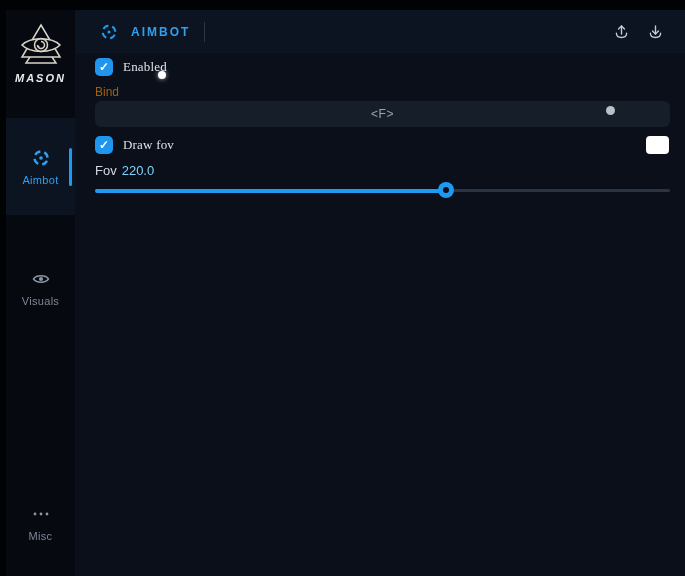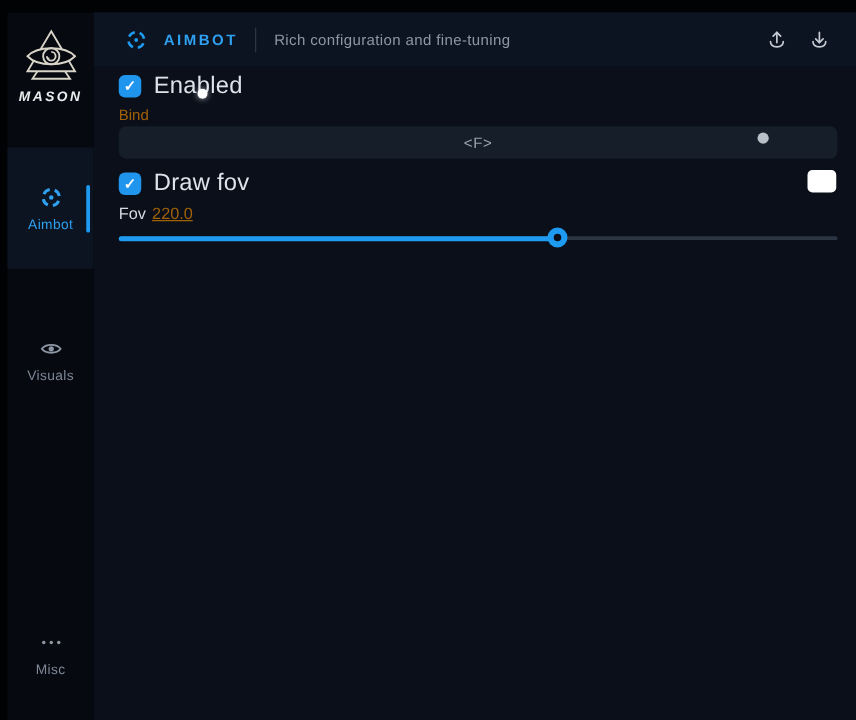--- a/index.html
+++ b/index.html
@@ -41,36 +41,36 @@
               color:#c5cbd2; display:flex; align-items:center; justify-content:center;
               margin-left:6px; }
 
   
   .checkbox-row { position:absolute; display:flex; align-items:center; gap:10px; }
   .checkbox { width:18px; height:18px; border-radius:5px; background:#2095ee; cursor:pointer;
               display:flex; align-items:center; justify-content:center; }
   .checkbox .check { color:#fff; font-size:12px; font-weight:bold; line-height:1;
                      opacity:0; }
   .checkbox.checked .check { opacity:1; }
-  .ctrl-label { font-size:19px; color:#dde3e9; letter-spacing:.2px; }
+  .ctrl-label { font-size:13px; color:#dde3e9; letter-spacing:.2px;font-family:Liberation Serif, serif; }
 
   .field-label { position:absolute; left:20px; top:75px; font-size:12px; color:#a16207; }
 
   .bind-input { position:absolute; left:20px; top:91px; width:575px; height:26px;
                 background:#151e29; border-radius:6px; cursor:pointer;
                 display:flex; align-items:center; justify-content:center; }
   .bind-value { font-size:12px; color:#9aa4af; letter-spacing:.5px; }
   .input-dot { position:absolute; left:511px; top:5px; width:9px; height:9px;
                border-radius:50%; background:#b9c0c7; }
 
   .swatch { position:absolute; left:571px; top:126px; width:23px; height:18px;
             border-radius:4px; cursor:pointer; }
 
   .fov-label { position:absolute; left:20px; top:153px; font-size:13px; color:#d4dae0; }
-  .fov-label .fov-value { color:#a16207; margin-left:5px;text-decoration:underline; }
+  .fov-label .fov-value { color:#7dd3fc; margin-left:5px; }
 
   .slider { position:absolute; left:20px; top:172px; width:575px; height:16px; cursor:pointer; }
   .slider .track { position:absolute; left:0; top:7px; width:100%; height:3px;
                    background:#2b3442; border-radius:2px; }
   .slider .fill { position:absolute; left:0; top:6.5px; height:4px; background:#1e9af0;
                   border-radius:2px; }
   .slider .thumb { position:absolute; top:0; width:16px; height:16px; border-radius:50%;
                    background:#1e9af0; transform:translateX(-8px); cursor:grab; }
   .slider .thumb::after { content:""; position:absolute; left:5px; top:5px; width:6px;
                           height:6px; border-radius:50%; background:#0a0f1a; }
@@ -133,21 +133,20 @@
 
     <header class="topbar">
       <span class="hicon">
         <svg width="18" height="18" viewBox="0 0 20 20" fill="none">
           <circle cx="10" cy="10" r="7" stroke="currentColor" stroke-width="2.2" stroke-dasharray="6.6 4.4" transform="rotate(24 10 10)"></circle>
           <circle cx="10" cy="10" r="1.7" fill="currentColor"></circle>
         </svg>
       </span>
       <span class="title">AIMBOT</span>
       <span class="vdivider"></span>
-      <span class="subtitle">Rich configuration and fine-tuning</span>
       <span class="spacer"></span>
       <button class="icon-btn">
         <svg width="17" height="17" viewBox="0 0 20 20" fill="none" stroke="currentColor" stroke-width="1.6" stroke-linecap="round" stroke-linejoin="round">
           <path d="M10 13 V3.5"></path>
             <path d="M6.5 7 L10 3.5 L13.5 7"></path>
           <path d="M4 12 C4 15.6 6.6 17 10 17 C13.4 17 16 15.6 16 12"></path>
         </svg>
       </button>
       <button class="icon-btn">
         <svg width="17" height="17" viewBox="0 0 20 20" fill="none" stroke="currentColor" stroke-width="1.6" stroke-linecap="round" stroke-linejoin="round">

